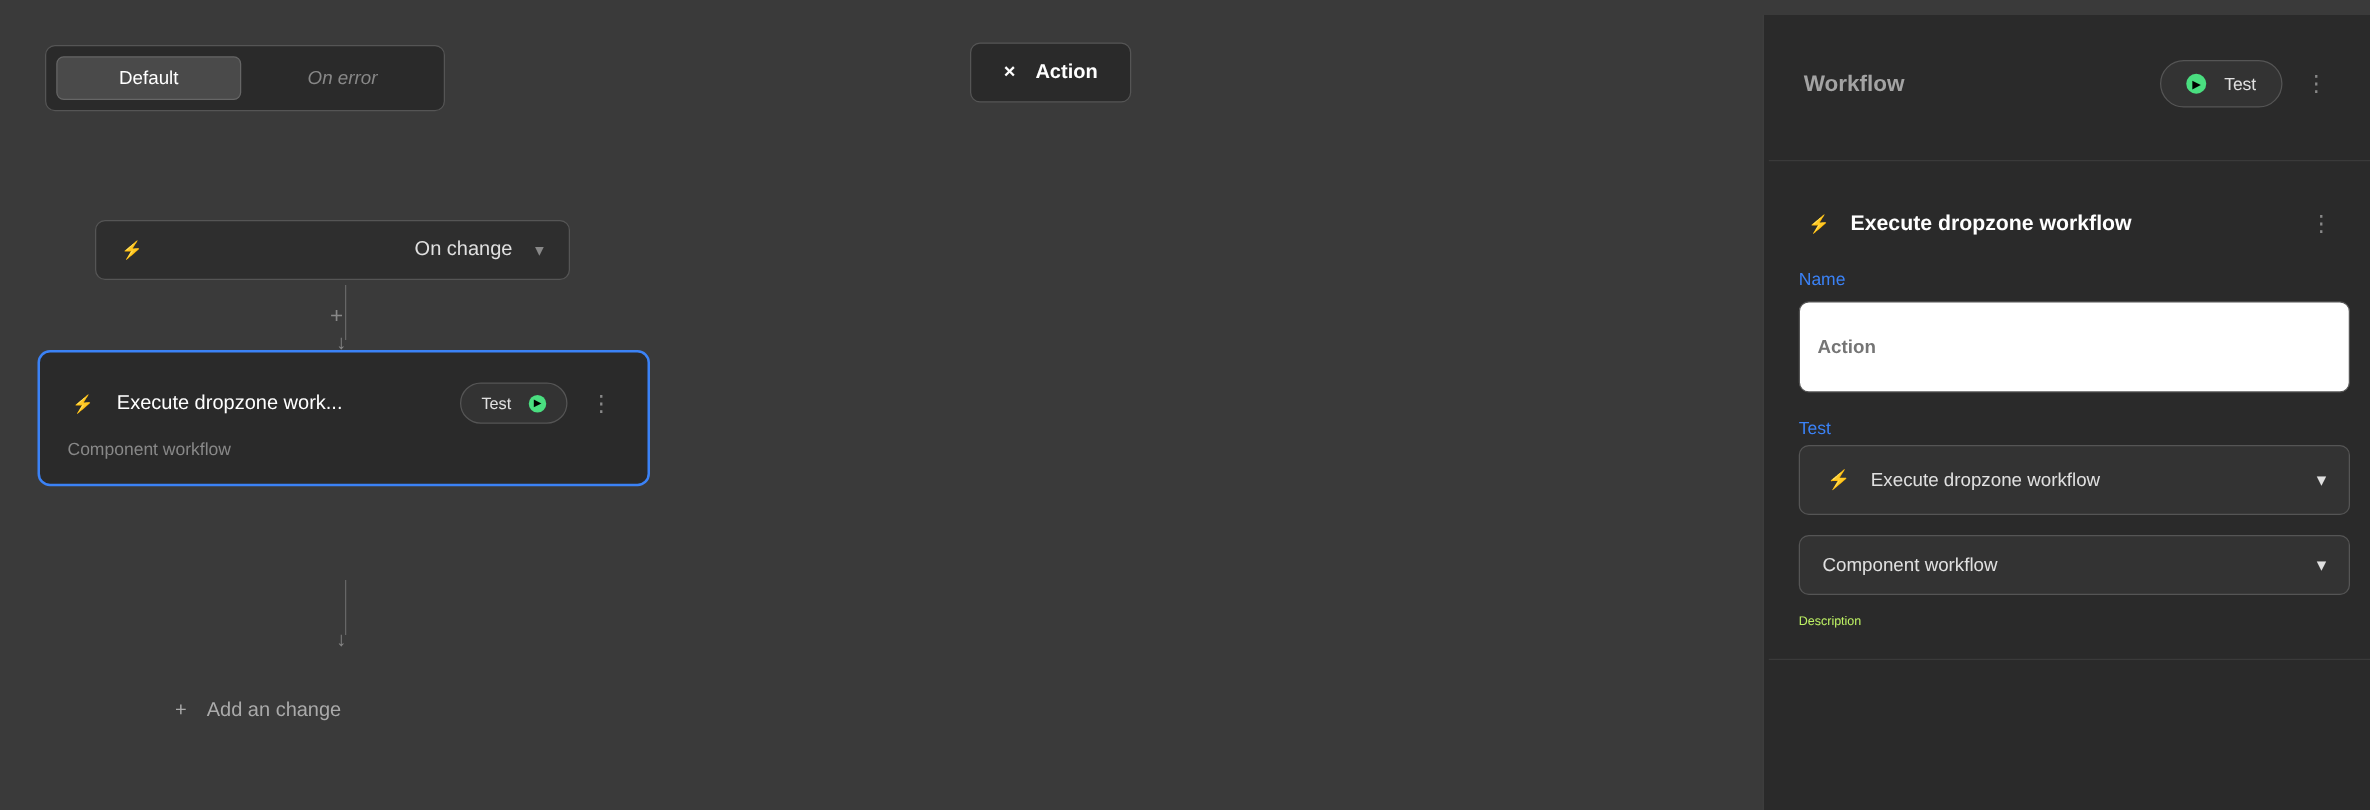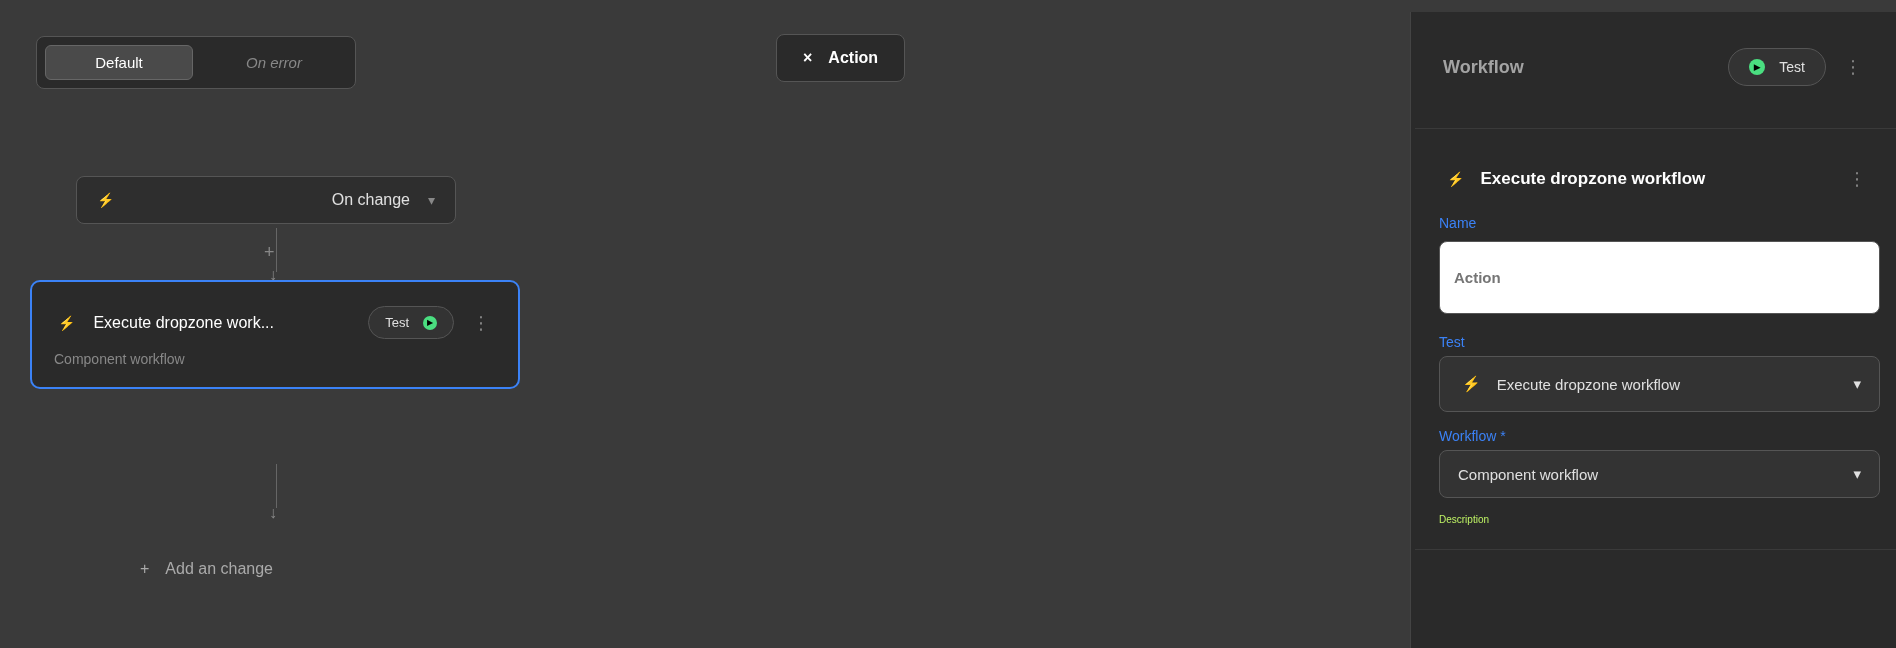--- a/index.html
+++ b/index.html
@@ -406,21 +406,20 @@
     <div class="field-label">Test</div>
     <div class="field-select">
       <div class="field-select-inner">
         <span>⚡</span>
         <span>Execute dropzone workflow</span>
       </div>
       <span>▾</span>
     </div>
 
     
-    <div class="field-label">Workflow *</div>
     <div class="field-select">
       <span>Component workflow</span>
       <span>▾</span>
     </div>
 
     
     <div class="description-label">Description</div>
   </div>
 
 </div>

